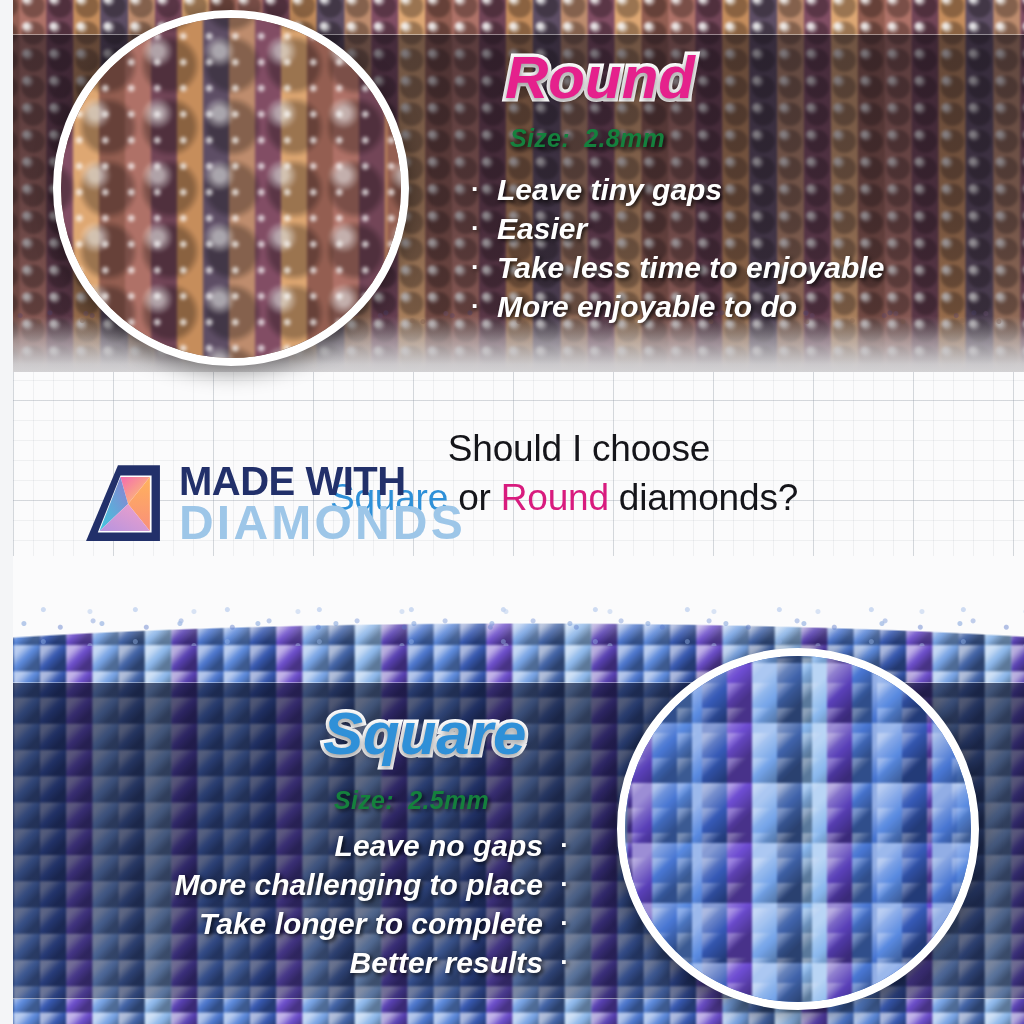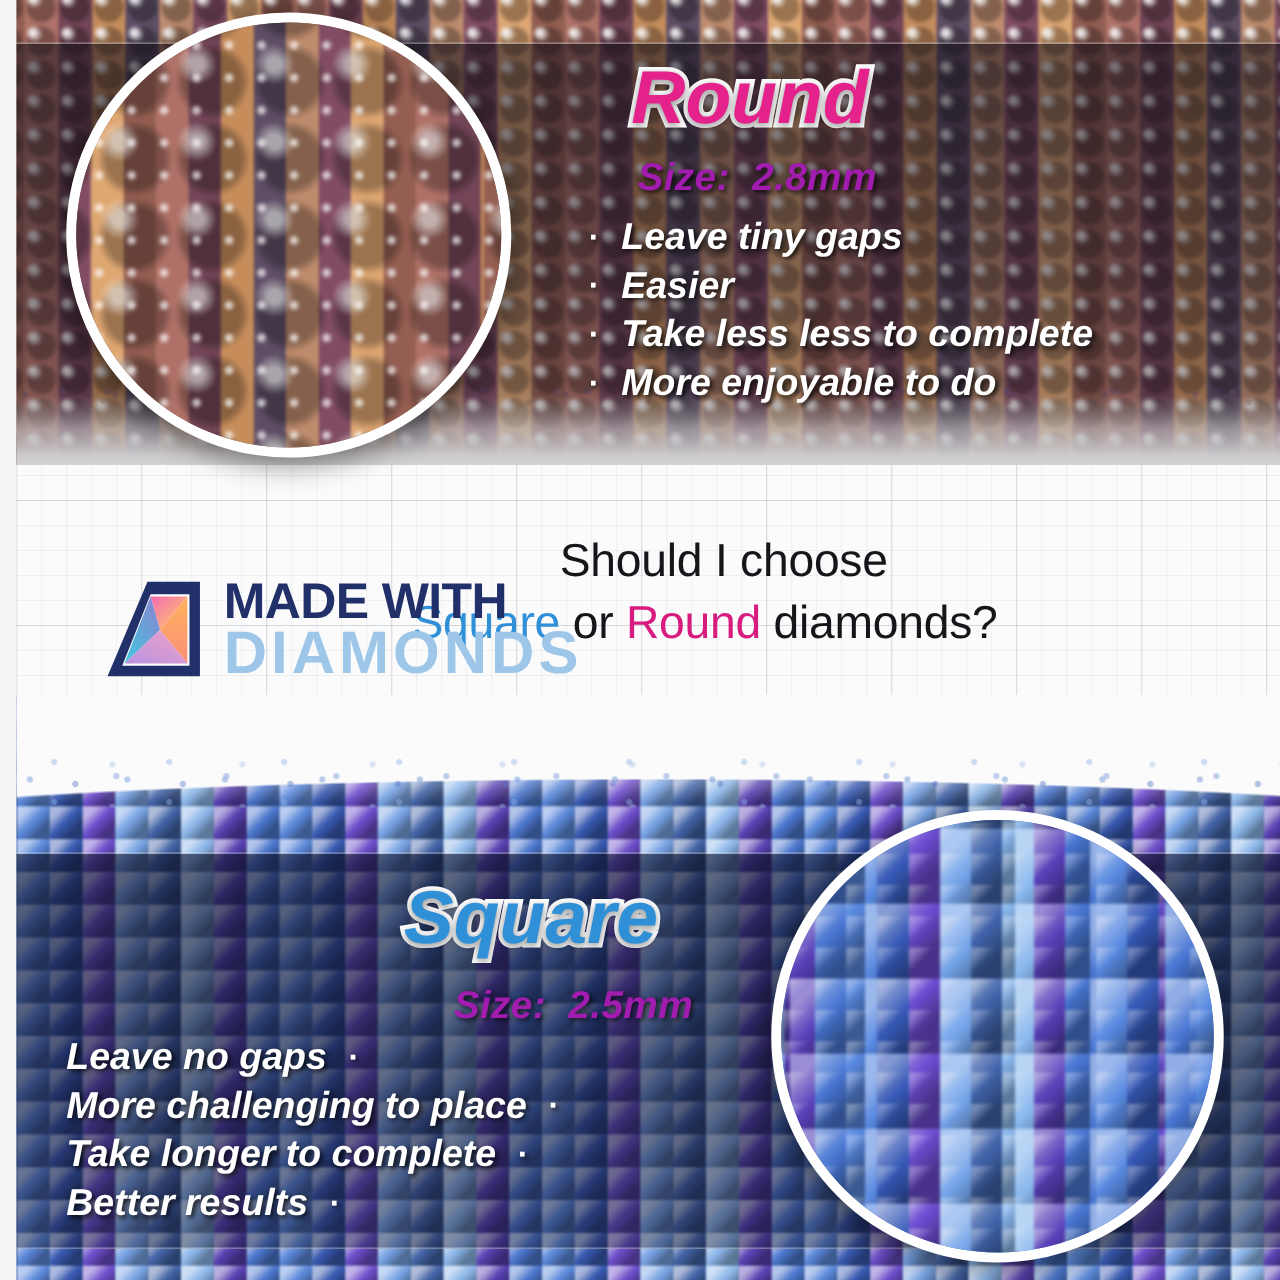--- a/index.html
+++ b/index.html
@@ -137,41 +137,41 @@
     -webkit-text-stroke:7px #ffffff;paint-order:stroke fill;
     text-shadow:0 3px 7px rgba(0,0,0,.45);
   }
   #square-title{
     position:absolute;left:310px;top:704px;font-size:60px;line-height:1;
     font-weight:bold;font-style:italic;color:#2f90d8;
     -webkit-text-stroke:7px #ffffff;paint-order:stroke fill;
     text-shadow:0 3px 7px rgba(0,0,0,.45);
   }
   .size-line{
-    position:absolute;color:#a21caf;font-weight:bold;font-style:italic;
-    font-size:31px;letter-spacing:.3px;
+    position:absolute;color:#15803d;font-weight:bold;font-style:italic;
+    font-size:25px;letter-spacing:.3px;
     text-shadow:2px 2px 4px rgba(0,0,0,.75);
     white-space:pre;
   }
   #round-size{left:497px;top:124px;}
-  #square-size{left:350px;top:786px;}
+  #square-size{left:321px;top:786px;}
 
   ul.feat{list-style:none;margin:0;padding:0;position:absolute;}
   ul.feat li{
     color:#fff;font-weight:bold;font-style:italic;font-size:30px;
     line-height:39px;text-shadow:2px 2px 4px rgba(0,0,0,.8);
     white-space:nowrap;display:flex;align-items:center;
   }
   #round-feats{left:458px;top:170px;}
   #round-feats li .dot{
     width:26px;flex:0 0 26px;color:#fff;font-size:26px;font-style:normal;
     text-align:left;line-height:39px;
   }
   #square-feats{left:0;top:826px;width:556px;}
-  #square-feats li{padding-left:40px;}
+  #square-feats li{justify-content:flex-end;padding-left:40px;}
   #square-feats li .dot{
     width:26px;flex:0 0 26px;color:#fff;font-size:26px;font-style:normal;
     text-align:right;line-height:39px;
   }
 
   
   #question{
     position:absolute;left:0;top:424px;width:1024px;text-align:center;
     color:#15151a;font-size:37px;line-height:49px;letter-spacing:-.2px;
   }
@@ -232,21 +232,21 @@
     <li>
       <span class="dot">·</span>
       <span>Leave tiny gaps</span>
     </li>
     <li>
       <span class="dot">·</span>
       <span>Easier</span>
     </li>
     <li>
       <span class="dot">·</span>
-      <span>Take less less to complete</span>
+      <span>Take less time to enjoyable</span>
     </li>
     <li>
       <span class="dot">·</span>
       <span>More enjoyable to do</span>
     </li>
   </ul>
 
   <div id="question">
     <span class="l1">Should I choose</span>
     <span class="l2"><span class="c-square">Square</span><span> or </span><span class="c-round">Round</span><span> diamonds?</span></span>

